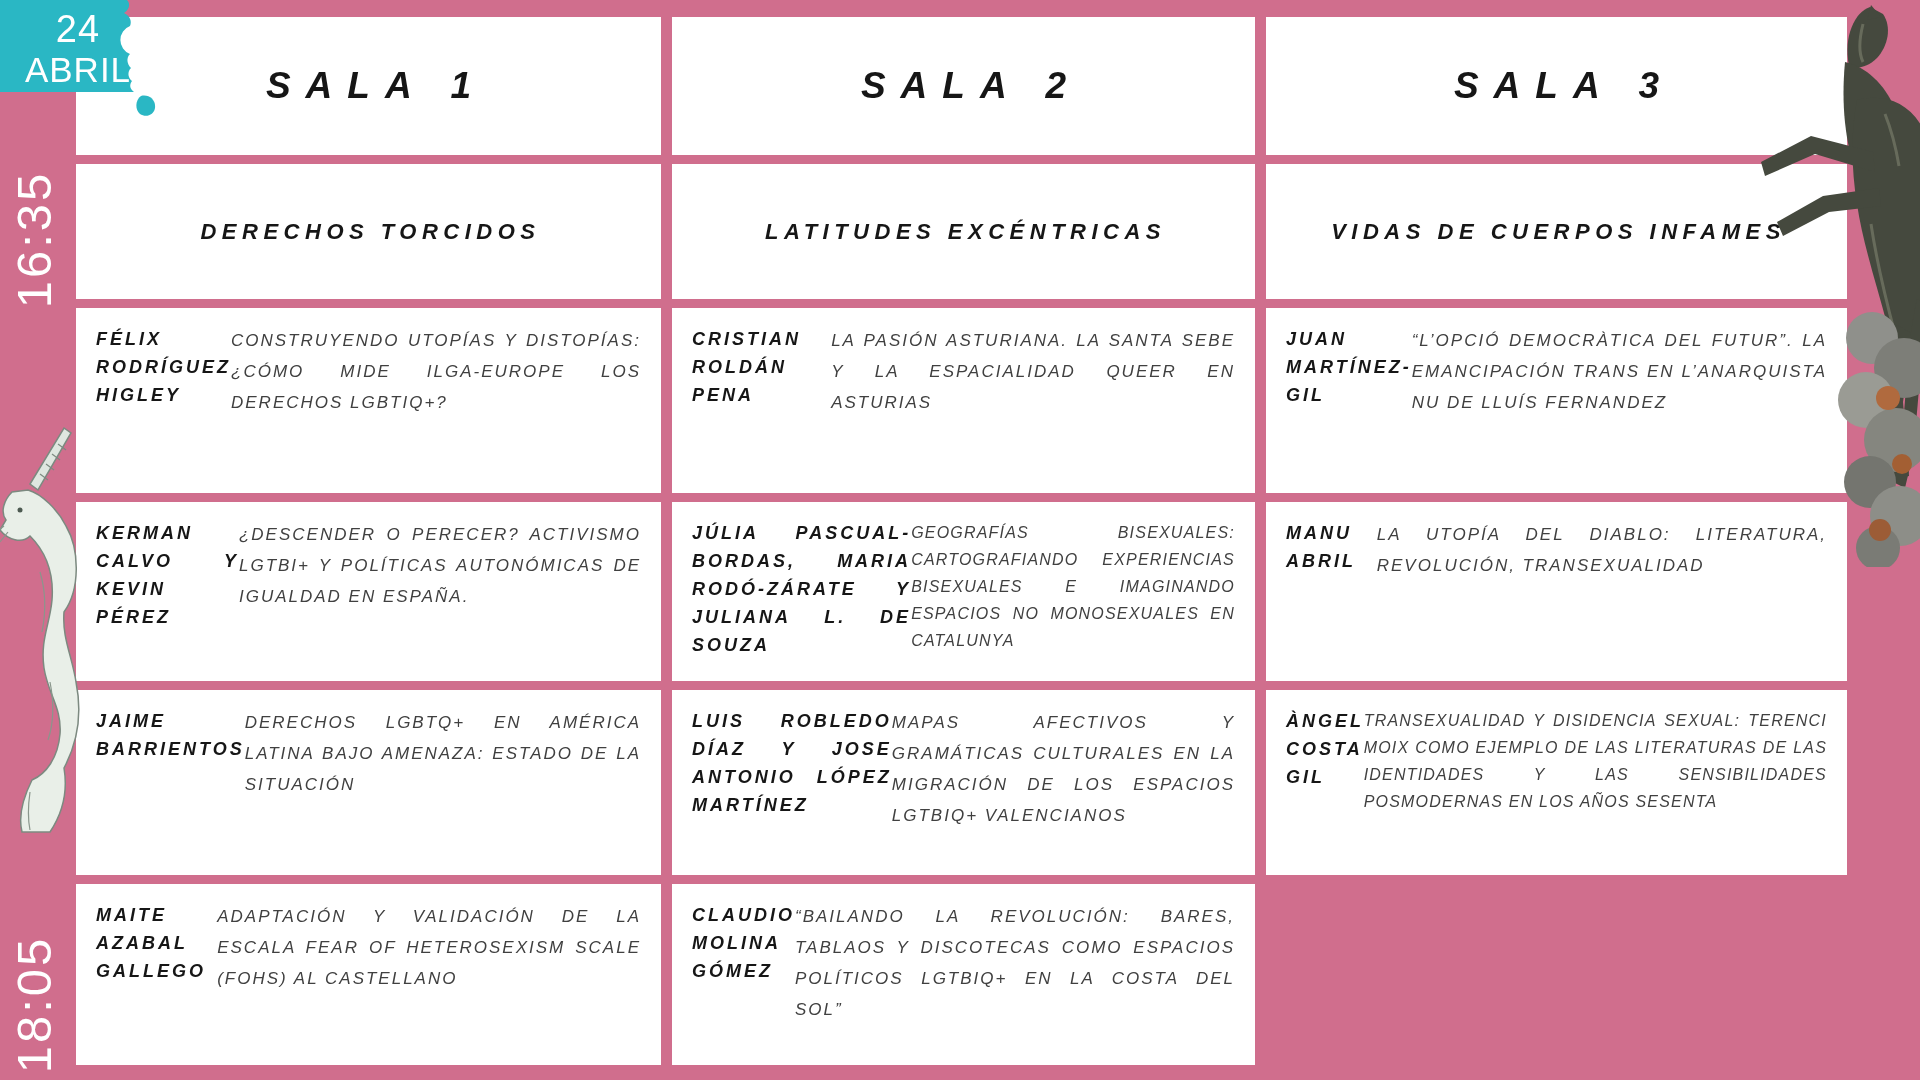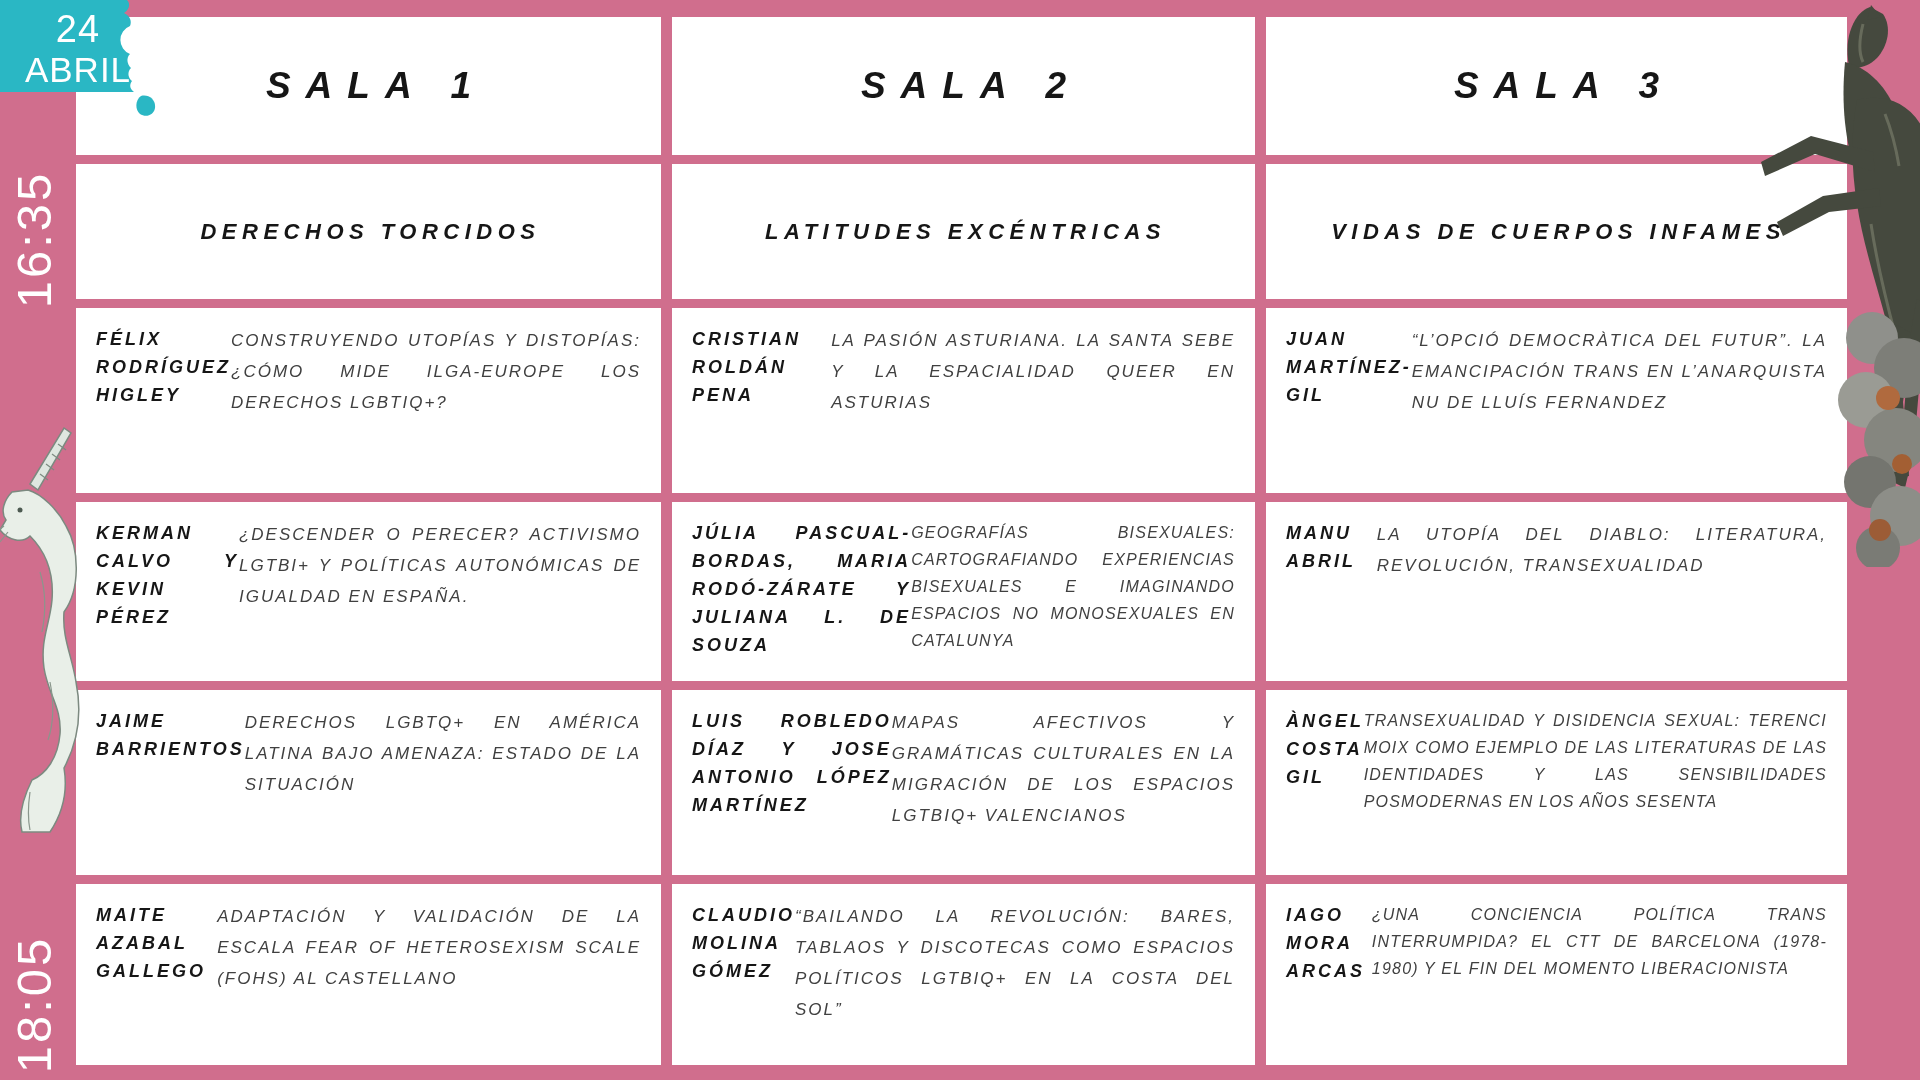--- a/index.html
+++ b/index.html
@@ -132,24 +132,20 @@
     <div class="speaker">JUAN MARTÍNEZ-GIL</div>
     <div class="talk-title">“L’OPCIÓ DEMOCRÀTICA DEL FUTUR”. LA EMANCIPACIÓN TRANS EN L’ANARQUISTA NU DE LLUÍS FERNANDEZ</div>
   </div>
   <div class="cell talk">
     <div class="speaker">MANU ABRIL</div>
     <div class="talk-title">LA UTOPÍA DEL DIABLO: LITERATURA, REVOLUCIÓN, TRANSEXUALIDAD</div>
   </div>
   <div class="cell talk dense">
     <div class="speaker">ÀNGEL COSTA GIL</div>
     <div class="talk-title">TRANSEXUALIDAD Y DISIDENCIA SEXUAL: TERENCI MOIX COMO EJEMPLO DE LAS LITERATURAS DE LAS IDENTIDADES Y LAS SENSIBILIDADES POSMODERNAS EN LOS AÑOS SESENTA</div>
-  </div>
-  <div class="cell talk dense">
-    <div class="speaker">IAGO MORA ARCAS</div>
-    <div class="talk-title">¿UNA CONCIENCIA POLÍTICA TRANS INTERRUMPIDA? EL CTT DE BARCELONA (1978-1980) Y EL FIN DEL MOMENTO LIBERACIONISTA</div>
   </div>
 
 </div>
 
 <div class="decor decor-horse">
   <svg width="175" height="520" viewBox="0 0 175 520">
     <g fill="#45493e" stroke="none">
 
       <path d="M104,62 C98,32 110,8 125,3 L138,10 C147,23 143,42 132,54 C123,63 111,66 104,62 Z"></path>
       <path d="M126,1 L136,13 L122,16 Z"></path>

